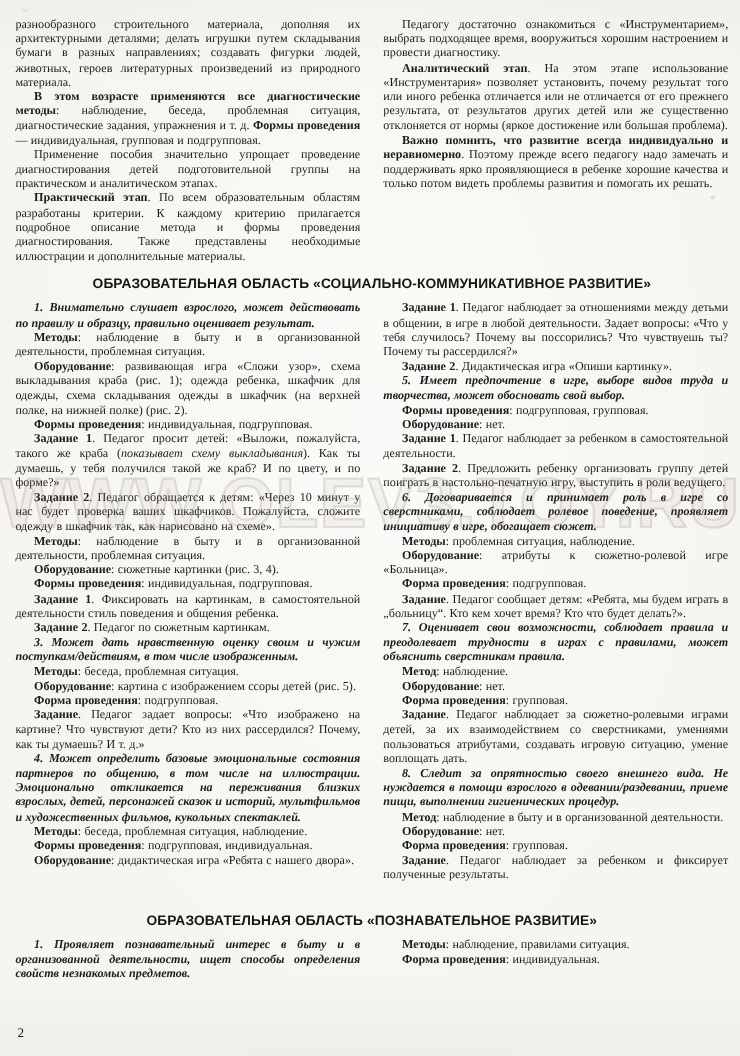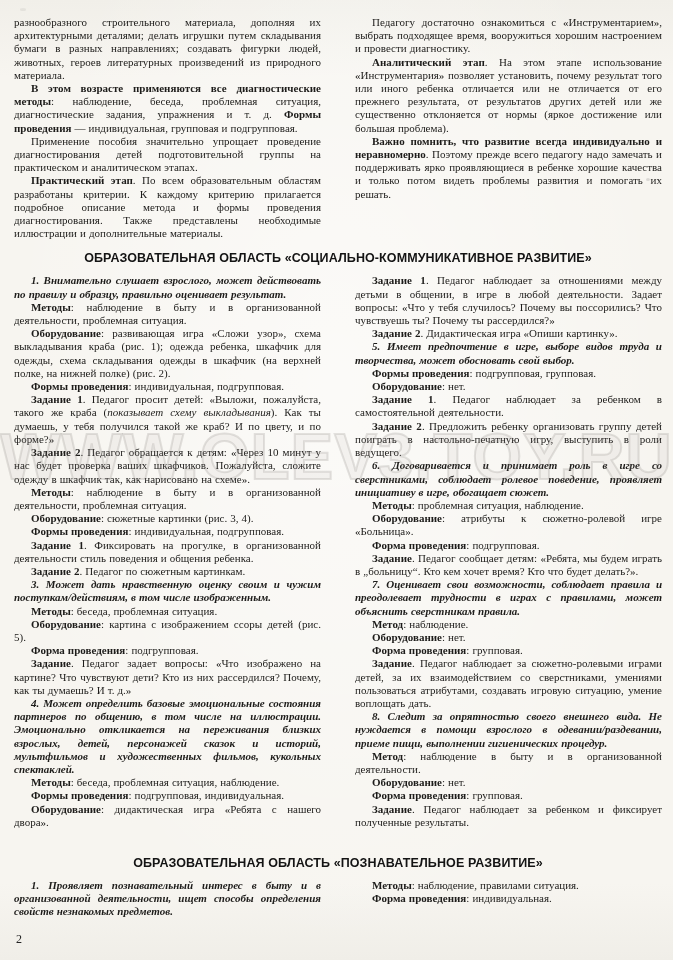--- a/index.html
+++ b/index.html
@@ -13,21 +13,21 @@
   }
   .page{
     position:relative;
     width:100%;height:100%;
     box-sizing:border-box;
     padding:16px 11px 0 14px;
     background:
       radial-gradient(ellipse at 50% 40%, rgba(255,255,255,0.55), rgba(0,0,0,0) 70%),
       linear-gradient(180deg,#f1efe9 0%, #f7f5f0 8%, #f7f5f0 92%, #f0eee8 100%);
   }
-  .cols{display:flex;gap:34px;}
+  .cols{display:flex;gap:21px;}
   .col{flex:1 1 0;min-width:0;}
   p.para{
     margin:0;
     font-size:11px;
     line-height:13.2px;
     text-align:justify;
     text-indent:17px;
     word-spacing:0.3px;
   }
   p.para.flush{text-indent:0;}
@@ -98,21 +98,21 @@
     <div class="col">
         <p class="para"><span class="b i">1. Внимательно слушает взрослого, может действовать по правилу и образцу, правильно оценивает результат.</span></p>
         <p class="para"><span class="b">Методы</span><span class="">: наблюдение в быту и в организованной деятельности, проблемная ситуация.</span></p>
         <p class="para"><span class="b">Оборудование</span><span class="">: развивающая игра «Сложи узор», схема выкладывания краба (рис. 1); одежда ребенка, шкафчик для одежды, схема складывания одежды в шкафчик (на верхней полке, на нижней полке) (рис. 2).</span></p>
         <p class="para"><span class="b">Формы проведения</span><span class="">: индивидуальная, подгрупповая.</span></p>
         <p class="para"><span class="b">Задание 1</span><span class="">. Педагог просит детей: «Выложи, пожалуйста, такого же краба (</span><span class=" i">показывает схему выкладывания</span><span class="">). Как ты думаешь, у тебя получился такой же краб? И по цвету, и по форме?»</span></p>
         <p class="para"><span class="b">Задание 2</span><span class="">. Педагог обращается к детям: «Через 10 минут у нас будет проверка ваших шкафчиков. Пожалуйста, сложите одежду в шкафчик так, как нарисовано на схеме».</span></p>
         <p class="para"><span class="b">Методы</span><span class="">: наблюдение в быту и в организованной деятельности, проблемная ситуация.</span></p>
         <p class="para"><span class="b">Оборудование</span><span class="">: сюжетные картинки (рис. 3, 4).</span></p>
         <p class="para"><span class="b">Формы проведения</span><span class="">: индивидуальная, подгрупповая.</span></p>
-        <p class="para"><span class="b">Задание 1</span><span class="">. Фиксировать на прогулке, в организованной деятельности стиль поведения и общения ребенка.</span></p>
+        <p class="para"><span class="b">Задание 1</span><span class="">. Фиксировать на картинкам, в самостоятельной деятельности стиль поведения и общения ребенка.</span></p>
         <p class="para"><span class="b">Задание 2</span><span class="">. Педагог по сюжетным картинкам.</span></p>
         <p class="para"><span class="b i">3. Может дать нравственную оценку своим и чужим поступкам/действиям, в том числе изображенным.</span></p>
         <p class="para"><span class="b">Методы</span><span class="">: беседа, проблемная ситуация.</span></p>
         <p class="para"><span class="b">Оборудование</span><span class="">: картина с изображением ссоры детей (рис. 5).</span></p>
         <p class="para"><span class="b">Форма проведения</span><span class="">: подгрупповая.</span></p>
         <p class="para"><span class="b">Задание</span><span class="">. Педагог задает вопросы: «Что изображено на картине? Что чувствуют дети? Кто из них рассердился? Почему, как ты думаешь? И т. д.»</span></p>
         <p class="para"><span class="b i">4. Может определить базовые эмоциональные состояния партнеров по общению, в том числе на иллюстрации. Эмоционально откликается на переживания близких взрослых, детей, персонажей сказок и историй, мультфильмов и художественных фильмов, кукольных спектаклей.</span></p>
         <p class="para"><span class="b">Методы</span><span class="">: беседа, проблемная ситуация, наблюдение.</span></p>
         <p class="para"><span class="b">Формы проведения</span><span class="">: подгрупповая, индивидуальная.</span></p>
         <p class="para"><span class="b">Оборудование</span><span class="">: дидактическая игра «Ребята с нашего двора».</span></p>

